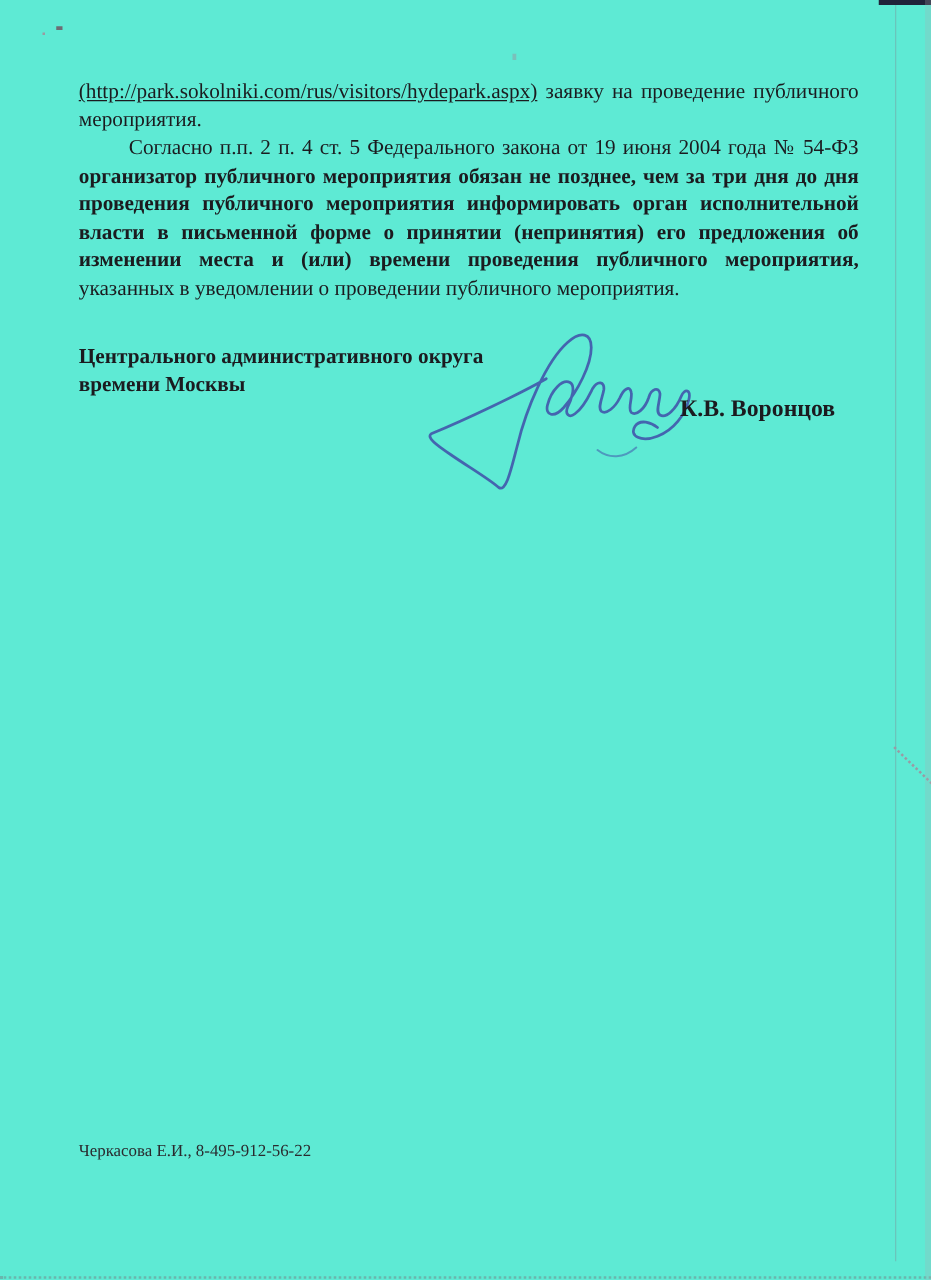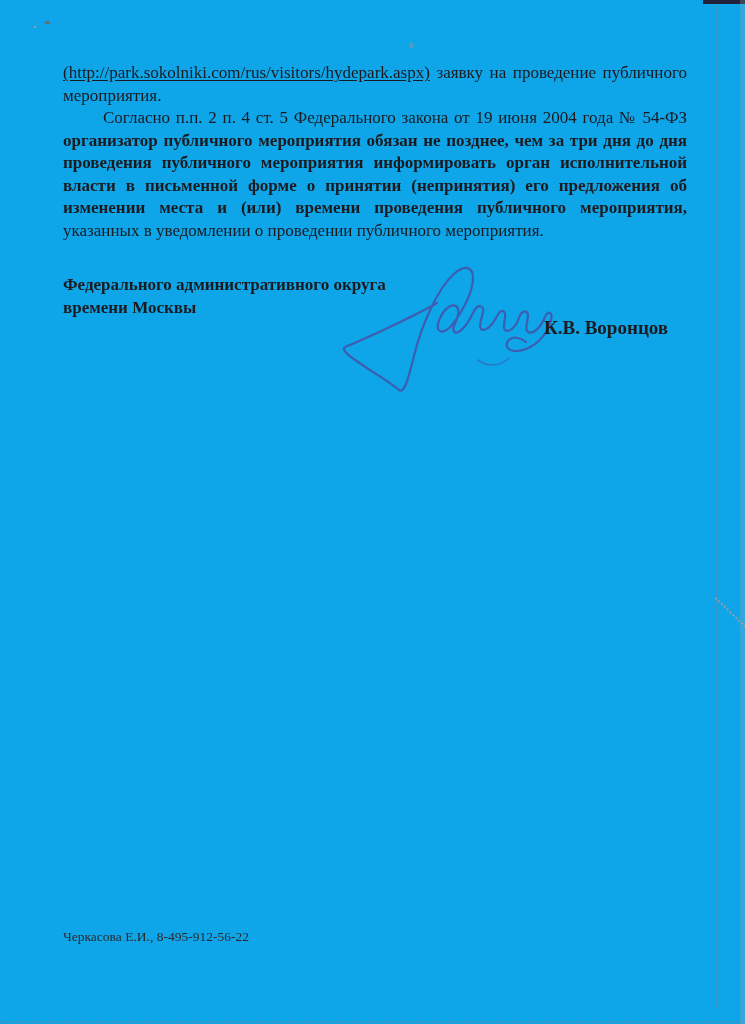--- a/index.html
+++ b/index.html
@@ -1,21 +1,21 @@
 <!DOCTYPE html>
 <html><head>
 <meta charset="utf-8">
 <style>
   html, body { margin: 0; padding: 0; }
   body { width: 745px; height: 1024px; overflow: hidden; background: #e9e9e9; }
   .page {
     position: relative;
     width: 745px;
     height: 1024px;
-    background: #0ea5e9;
+    background: #5eead4;
     font-family: "Liberation Serif", serif;
     color: #1b1b1f;
   }
   .doc {
     position: absolute;
     left: 63px;
     top: 62px;
     width: 624px;
     font-size: 17px;
     line-height: 22.5px;
@@ -48,21 +48,20 @@
     top: 258px;
     width: 228px;
     height: 142px;
   }
   .contact {
     position: absolute;
     left: 63px;
     top: 913px;
     font-size: 13.5px;
     color: #2a2a2e;
-    margin-top: 16px;
   }
   
   .artifact { position: absolute; }
   .a-topright-bar { left: 703px; top: 0; width: 42px; height: 4px; background: #20233a; }
   .a-vline { left: 716px; top: 4px; width: 1px; height: 1005px; background: rgba(130,130,140,0.35); }
   .a-diag { left: 716px; top: 597px; width: 58px; height: 0; border-top: 2px dotted #9a9aa4; transform: rotate(44deg); transform-origin: left top; }
   .a-bottom-dots { left: 0; top: 1021px; width: 745px; height: 0; border-top: 2px dotted rgba(120,120,126,0.45); }
   .a-right-strip { left: 740px; top: 0; width: 5px; height: 1024px; background: rgba(170,170,175,0.25); }
   .speck1 { left: 45px; top: 21px; width: 5px; height: 3px; background: #6d6d74; }
   .speck2 { left: 34px; top: 26px; width: 2px; height: 2px; background: #9a9aa0; }
@@ -81,21 +80,21 @@
   <div class="artifact speck1"></div>
   <div class="artifact speck2"></div>
   <div class="artifact speck3"></div>
 
   <div class="doc">
     <p><span class="link-underline">(http://park.sokolniki.com/rus/visitors/hydepark.aspx)</span><span> заявку на проведение публичного мероприятия.</span></p>
     <p class="para-indent"><span>Согласно п.п. 2 п. 4 ст. 5 Федерального закона от 19 июня 2004 года № 54-ФЗ </span><span class="bold">организатор публичного мероприятия обязан не позднее, чем за три дня до дня проведения публичного мероприятия информировать орган исполнительной власти в письменной форме о принятии (непринятия) его предложения об изменении места и (или) времени проведения публичного мероприятия, </span><span>указанных в уведомлении о проведении публичного мероприятия.</span></p>
   </div>
 
   <div class="sig-block">
-    <div>Федерального административного округа</div>
+    <div>Центрального административного округа</div>
     <div>времени Москвы</div>
   </div>
 
   <svg class="signature-svg" viewBox="333 258 228 142" xmlns="http://www.w3.org/2000/svg">
     <path d="M 437,303
              C 418,314 372,336 345,347
              C 341,350 349,356 361,364
              C 374,373 391,383 399,390
              C 405,394 409,375 414,356
              C 421,327 437,289 454,274

